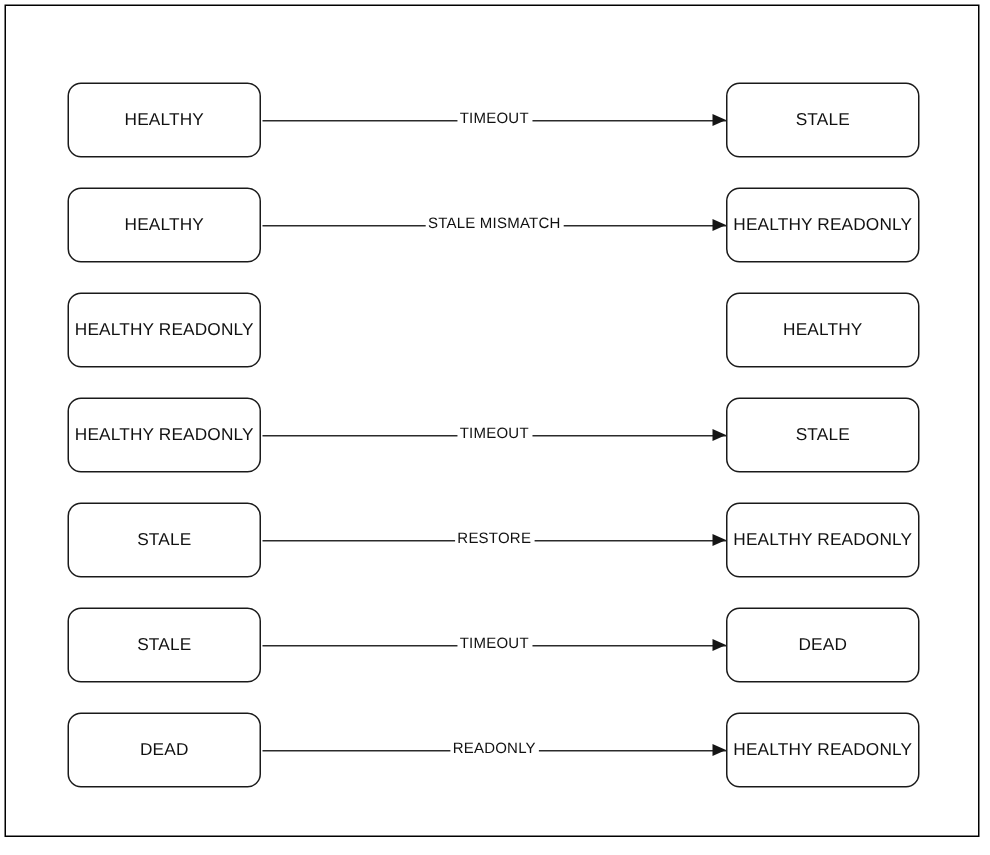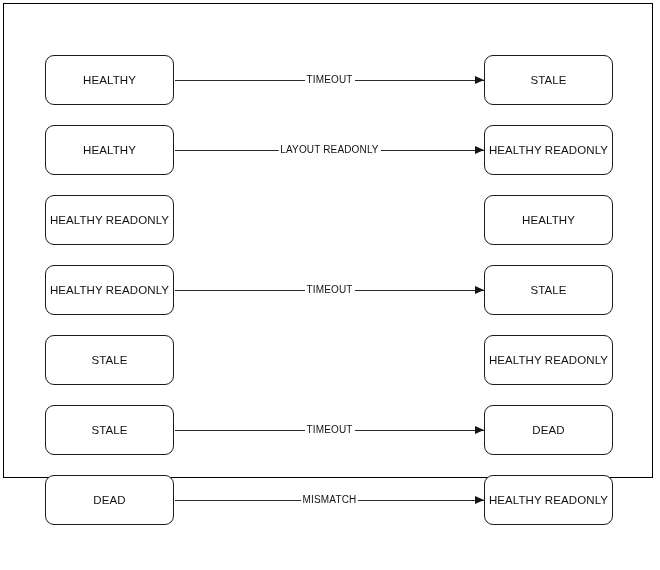--- a/index.html
+++ b/index.html
@@ -15,21 +15,21 @@
     width: 660px;
     height: 570px;
     background: #ffffff;
     overflow: hidden;
   }
   #frame {
     position: absolute;
     left: 3px;
     top: 3px;
     width: 650px;
-    height: 475px;
+    height: 555px;
     border: 1px solid #000000;
     box-sizing: border-box;
     background: #ffffff;
     padding-left: 44px;
   }
   .diagram {
     position: absolute;
     left: 0;
     top: 0;
     width: 660px;
@@ -116,54 +116,59 @@
             <div class="arrowhead"></div>
             <div class="edge-label">TIMEOUT</div>
           </div>
           <div class="node target">STALE</div>
         </div>
         <div class="row" style="top: 121px;">
           <div class="node source">HEALTHY</div>
           <div class="edge">
             <div class="edge-line-left" style="left: 0px; width: 309px;"></div>
             <div class="arrowhead"></div>
-            <div class="edge-label">LAYOUT READONLY</div>
+            <div class="edge-label">STALE MISMATCH</div>
           </div>
           <div class="node target">HEALTHY READONLY</div>
         </div>
         <div class="row" style="top: 191px;">
           <div class="node source">HEALTHY READONLY</div>
           <div class="node target">HEALTHY</div>
         </div>
         <div class="row" style="top: 261px;">
           <div class="node source">HEALTHY READONLY</div>
           <div class="edge">
             <div class="edge-line-left" style="left: 0px; width: 309px;"></div>
             <div class="arrowhead"></div>
             <div class="edge-label">TIMEOUT</div>
           </div>
           <div class="node target">STALE</div>
         </div>
         <div class="row" style="top: 331px;">
           <div class="node source">STALE</div>
+          <div class="edge">
+            <div class="edge-line-left" style="left: 0px; width: 309px;"></div>
+            <div class="arrowhead"></div>
+            <div class="edge-label">RESTORE</div>
+          </div>
           <div class="node target">HEALTHY READONLY</div>
         </div>
         <div class="row" style="top: 401px;">
           <div class="node source">STALE</div>
           <div class="edge">
             <div class="edge-line-left" style="left: 0px; width: 309px;"></div>
             <div class="arrowhead"></div>
             <div class="edge-label">TIMEOUT</div>
           </div>
           <div class="node target">DEAD</div>
         </div>
         <div class="row" style="top: 471px;">
           <div class="node source">DEAD</div>
           <div class="edge">
             <div class="edge-line-left" style="left: 0px; width: 309px;"></div>
             <div class="arrowhead"></div>
-            <div class="edge-label">MISMATCH</div>
+            <div class="edge-label">READONLY</div>
           </div>
           <div class="node target">HEALTHY READONLY</div>
         </div>
       </div>
   </div>
 </div>
 
 </body></html>

